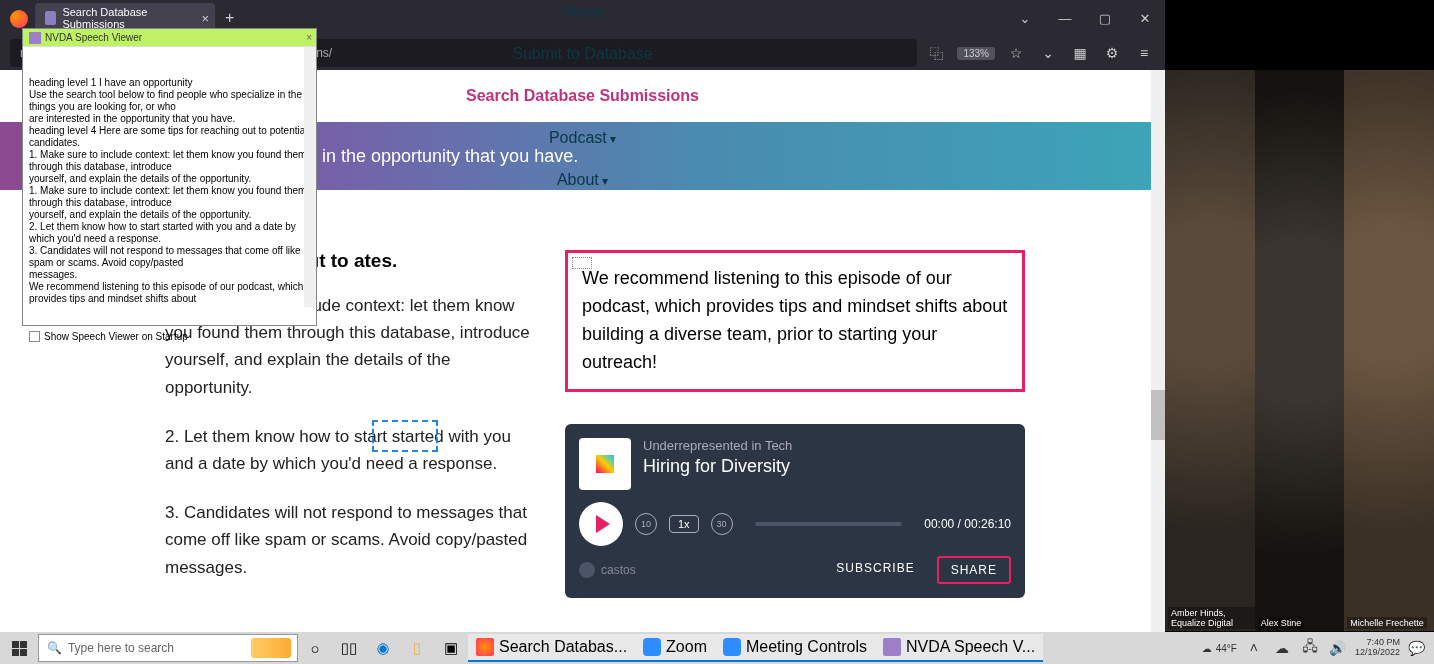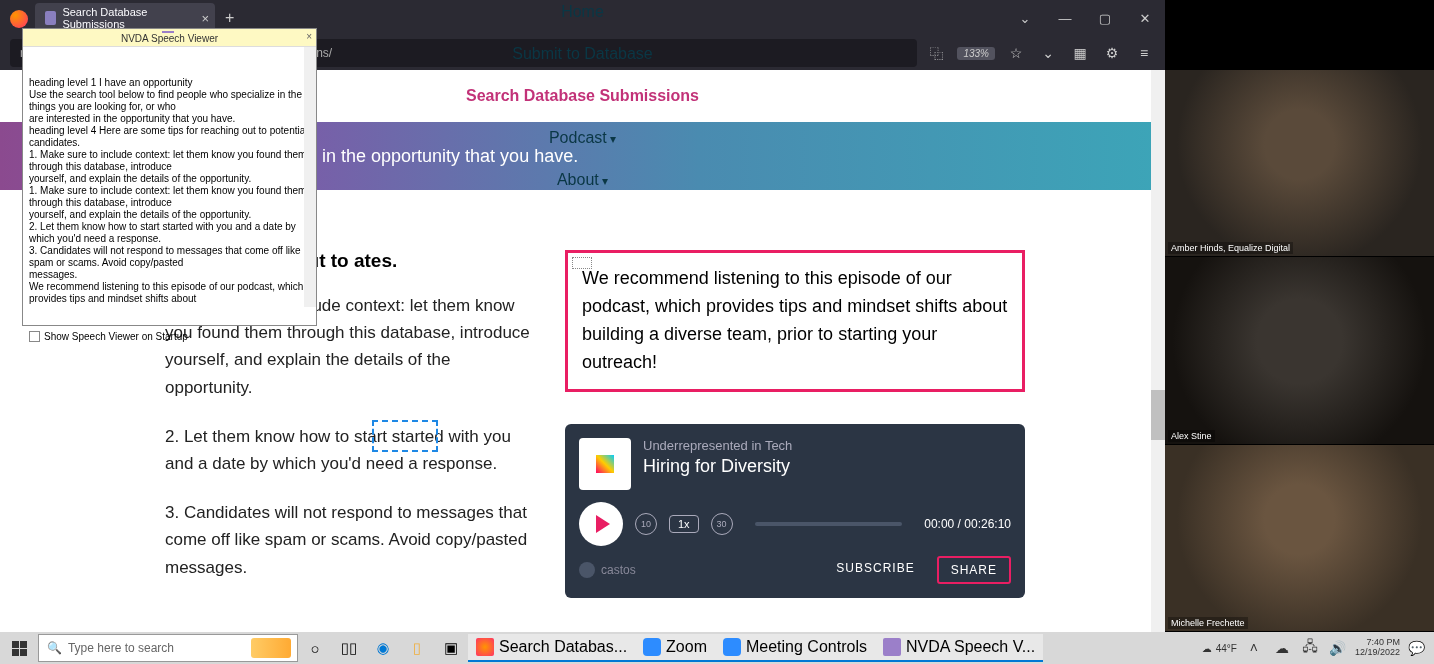--- a/index.html
+++ b/index.html
@@ -12,26 +12,26 @@
     .browser-tab { background: #42414d; height: 30px; padding: 0 30px 0 10px; display: flex; align-items: center; color: #fbfbfe; font-size: 11px; border-radius: 4px 4px 0 0; position: relative; max-width: 180px; }
     .browser-tab .tab-favicon { width: 14px; height: 14px; background: #8a7fbf; margin-right: 6px; border-radius: 2px; }
     .tab-close { position: absolute; right: 6px; color: #ccc; font-size: 13px; cursor: pointer; }
     .new-tab { color: #ccc; font-size: 16px; margin-left: 10px; cursor: pointer; }
     .window-controls { position: absolute; right: 0; top: 0; display: flex; height: 36px; align-items: center; }
     .win-ctrl { width: 40px; height: 36px; display: flex; align-items: center; justify-content: center; color: #ccc; font-size: 13px; cursor: pointer; }
     
     .url-bar-row { height: 34px; display: flex; align-items: center; padding: 0 10px; gap: 8px; }
     .url-bar { flex: 1; background: #1c1b22; height: 28px; border-radius: 4px; color: #aaa; font-size: 12px; padding: 0 10px; display: flex; align-items: center; }
     .url-icons { display: flex; gap: 10px; align-items: center; color: #ccc; }
-    .zoom-level { background: #52525e; padding: 1px 6px; border-radius: 3px; font-size: 10px; font-style: italic; }
+    .zoom-level { background: #52525e; padding: 1px 6px; border-radius: 3px; font-size: 10px; }
     .toolbar-icon { width: 22px; height: 22px; display: flex; align-items: center; justify-content: center; font-size: 14px; cursor: pointer; }
     
     
     .nvda-viewer { position: absolute; top: 28px; left: 22px; width: 295px; height: 298px; background: #fff; border: 1px solid #888; z-index: 100; font-size: 11px; }
-    .nvda-title { height: 18px; background: #fef9c3; border-bottom: 1px solid #ddd; padding: 2px 6px; font-size: 10px; color: #333; display: flex; align-items: center; position: relative; flex-direction: column; }
+    .nvda-title { height: 18px; background: #bef264; border-bottom: 1px solid #ddd; padding: 2px 6px; font-size: 10px; color: #333; display: flex; align-items: center; position: relative; }
     .nvda-icon { width: 12px; height: 12px; background: #9b7fc9; margin-right: 4px; }
     .nvda-close { position: absolute; right: 4px; cursor: pointer; color: #666; }
     .nvda-content { padding: 3px 6px; font-size: 10px; line-height: 1.2; color: #000; height: 255px; overflow: hidden; margin-top: 27px; }
     .nvda-footer { padding: 2px 6px; display: flex; align-items: center; font-size: 10px; }
     .nvda-checkbox { width: 11px; height: 11px; border: 1px solid #888; margin-right: 4px; }
     .nvda-scrollbar { position: absolute; right: 0; top: 18px; bottom: 18px; width: 12px; background: #f0f0f0; }
     
     
     .page-content { position: absolute; top: 70px; left: 0; right: 269px; bottom: 32px; background: #fff; }
     .scrollbar-v { position: absolute; right: 0; top: 0; bottom: 0; width: 14px; background: #f0f0f0; }
@@ -69,21 +69,21 @@
     .player-footer { display: flex; justify-content: space-between; align-items: center; margin-top: 10px; }
     .castos { display: flex; align-items: center; gap: 6px; font-size: 12px; color: #889; }
     .castos-icon { width: 16px; height: 16px; background: #4a5568; border-radius: 50%; }
     .player-actions { display: flex; gap: 10px; }
     .action-btn { font-size: 12px; letter-spacing: 1px; padding: 5px 12px; cursor: pointer; }
     .share-btn { border: 2px solid #e91e63; border-radius: 3px; }
     
     .dashed-focus { position: absolute; border: 2.5px dashed #1e88e5; width: 66px; height: 32px; }
     
     
-    .video-panel { position: absolute; right: 0; top: 70px; bottom: 32px; width: 269px; background: #1a1a1a; display: flex; flex-direction: column; }
+    .video-panel { position: absolute; right: 0; top: 70px; bottom: 32px; width: 269px; background: #1a1a1a; display: flex; flex-direction: row; }
     .video-cell { flex: 1; position: relative; background: #222; border-bottom: 1px solid #000; }
     .video-cell .fake-img { width: 100%; height: 100%; background: radial-gradient(circle at 50% 40%, #5a4a3a 20%, #2a2520 70%); }
     .video-cell:nth-child(2) .fake-img { background: radial-gradient(circle at 50% 45%, #3a3530 25%, #15120f 75%); }
     .video-cell:nth-child(3) .fake-img { background: radial-gradient(circle at 50% 40%, #6a5540 20%, #3a3025 70%); }
     .video-label { position: absolute; bottom: 2px; left: 3px; color: #fff; font-size: 9px; background: rgba(0,0,0,0.3); padding: 1px 3px; }
     
     
     .taskbar { position: absolute; bottom: 0; left: 0; right: 0; height: 32px; background: #d8d8d8; display: flex; align-items: center; font-size: 11px; }
     .start-btn { width: 38px; height: 32px; display: flex; align-items: center; justify-content: center; cursor: pointer; }
     .win-logo { width: 15px; height: 15px; display: grid; grid-template: 1fr 1fr / 1fr 1fr; gap: 1px; }

